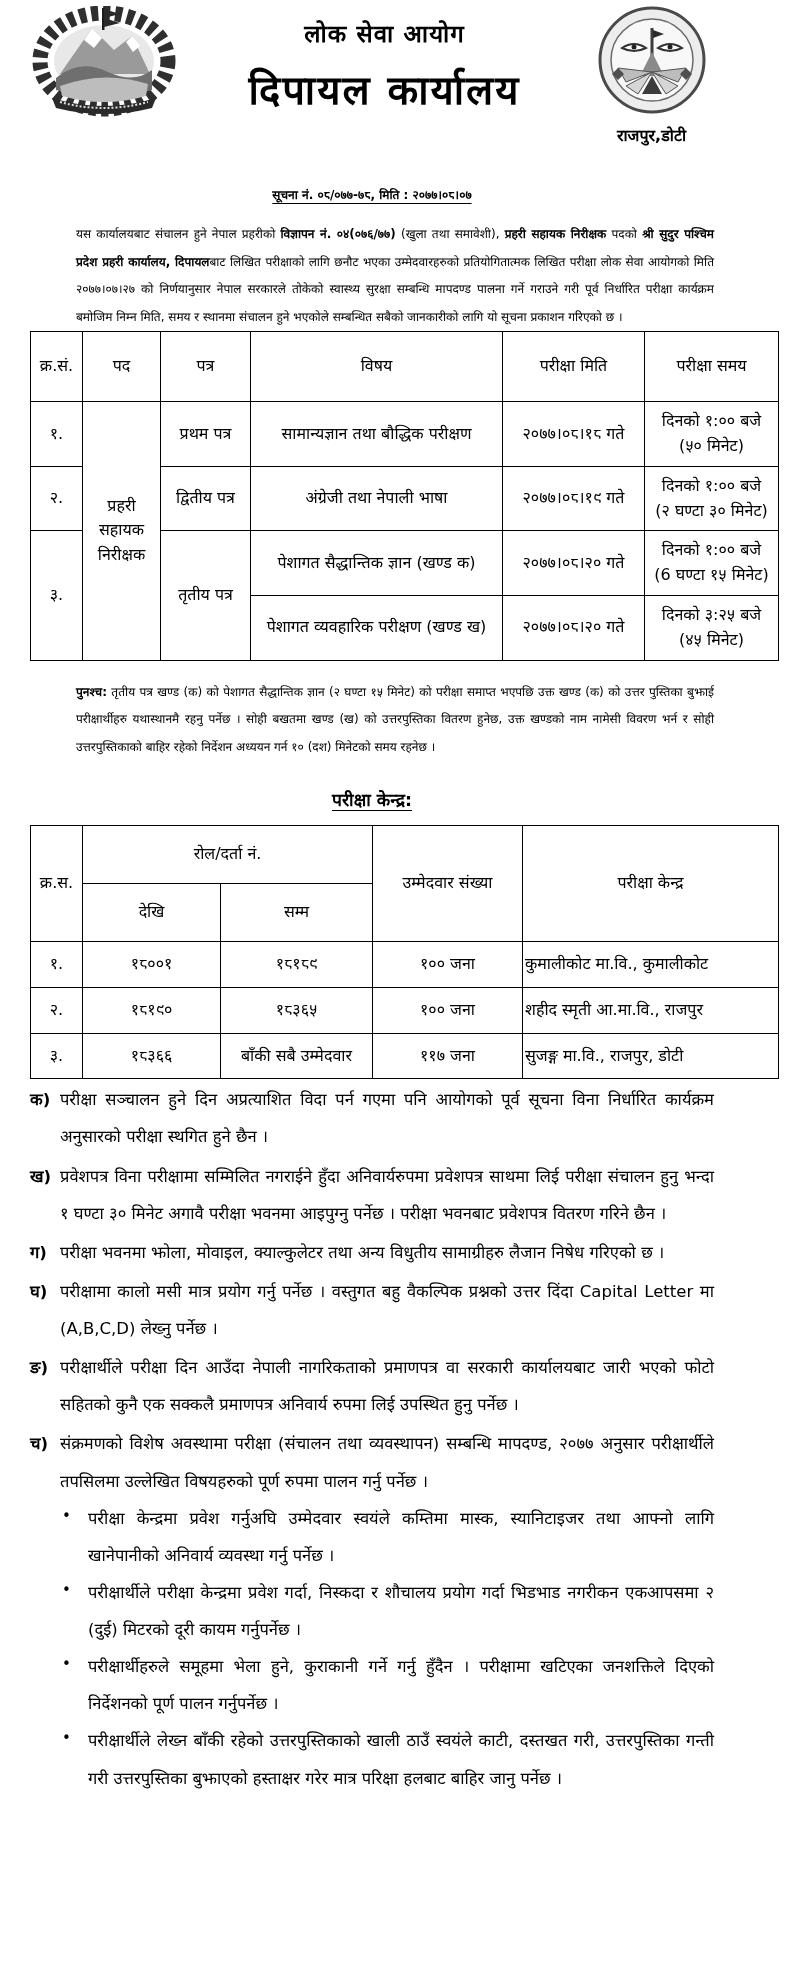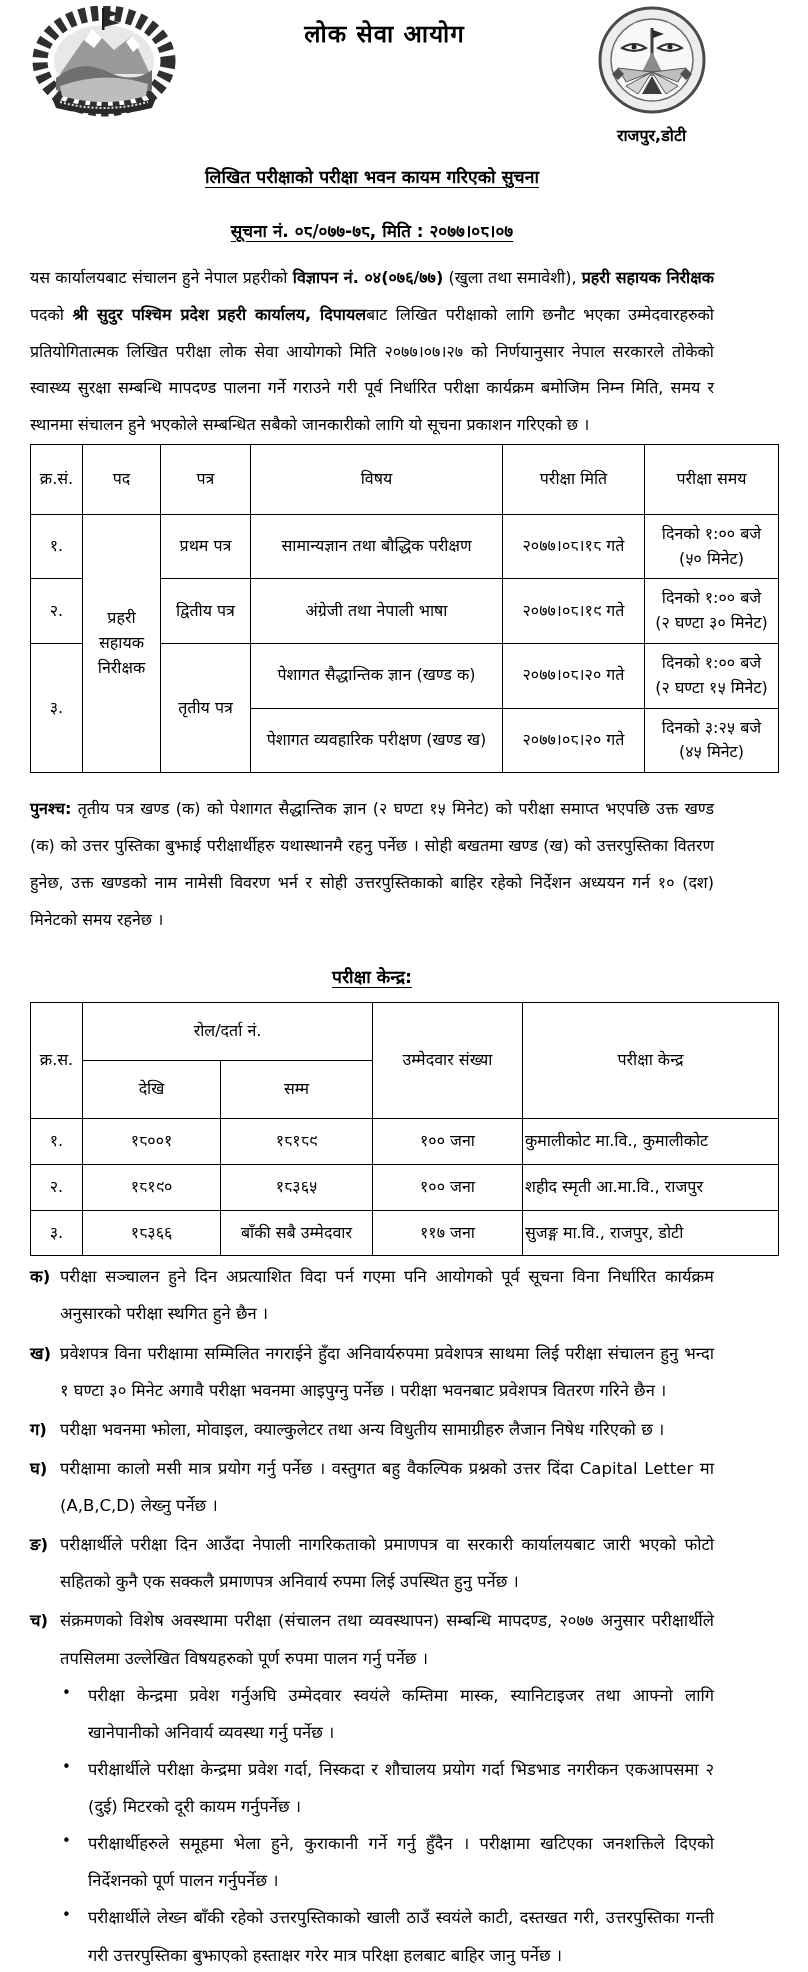--- a/index.html
+++ b/index.html
@@ -18,25 +18,25 @@
   .header-center{flex:1;text-align:center;padding-top:10px;}
   .org-title{font-size:24px;font-weight:bold;letter-spacing:1px;}
   .office-title{font-size:40px;font-weight:bold;margin-top:12px;letter-spacing:2px;}
 
   
   .center-heading{
     text-align:center;font-weight:bold;font-size:17.5px;
     text-decoration:underline;text-underline-offset:4px;
   }
   .notice-title{margin-top:18px;}
-  .notice-number{margin-top:31px;font-size:17px;}
+  .notice-number{margin-top:40px;font-size:12px;}
 
   
   .para{
-    font-size:16px;line-height:2.3;text-align:justify;margin-top:18px;
+    font-size:12px;line-height:2.3;text-align:justify;margin-top:18px;margin-left:46px;
   }
   .b{font-weight:bold;}
 
   
   .tbl-heading{margin-top:26px;margin-bottom:14px;}
   table{width:100%;border-collapse:collapse;table-layout:fixed;}
   th,td{
     border:1.6px solid #000;text-align:center;vertical-align:middle;
     font-size:16px;padding:7px 4px;line-height:1.55;font-weight:normal;
   }
@@ -84,20 +84,21 @@
         <polygon points="74,3 90,8 74,12" fill="#2a2a2a"></polygon>
         <polygon points="74,12 90,17 74,21" fill="#2a2a2a"></polygon>
 
         <path d="M22 92 Q74 108 126 92 L122 102 Q74 114 26 102 Z" fill="#2a2a2a"></path>
         <path d="M30 96 Q74 108 118 96" fill="none" stroke="#dddddd" stroke-width="2" stroke-dasharray="2 2"></path>
       </svg>
     </div>
 
     <div class="header-center">
       <div class="org-title">लोक सेवा आयोग</div>
+      <div class="office-title">दिपायल कार्यालय</div>
     </div>
 
     <div class="logo-right">
       <svg width="112" height="112" viewBox="0 0 112 112" aria-hidden="true">
         <circle cx="56" cy="54" r="52" fill="#ededed" stroke="#4a4a4a" stroke-width="3"></circle>
         <circle cx="56" cy="54" r="41" fill="#f8f8f8" stroke="#6a6a6a" stroke-width="1.5"></circle>
 
         <path d="M26 42 Q38 34 50 42 Q38 48 26 42 Z" fill="#ffffff" stroke="#333" stroke-width="2"></path>
         <path d="M62 42 Q74 34 86 42 Q74 48 62 42 Z" fill="#ffffff" stroke="#333" stroke-width="2"></path>
         <circle cx="38" cy="41" r="2.5" fill="#222"></circle>
@@ -113,21 +114,20 @@
         <path d="M56 66 L82 80 L70 88 Z" fill="#d6d6d6" stroke="#555" stroke-width="1"></path>
         <polygon points="56,70 46,88 66,88" fill="#3c3c3c"></polygon>
 
         <polygon points="22,62 16,68 22,74 28,68" fill="#4f4f4f"></polygon>
         <polygon points="90,62 96,68 90,74 84,68" fill="#4f4f4f"></polygon>
       </svg>
       <div class="logo-caption">राजपुर,डोटी</div>
     </div>
   </div>
 
-  <div class="center-heading notice-title">लिखित परीक्षाको परीक्षा भवन कायम गरिएको सुचना</div>
   <div class="center-heading notice-number">सूचना नं. ०८/०७७-७८, मिति : २०७७।०८।०७</div>
 
   <div class="para"><span>यस कार्यालयबाट संचालन हुने नेपाल प्रहरीको </span><span class="b">विज्ञापन नं. ०४(०७६/७७)</span><span> (खुला तथा समावेशी), </span><span class="b">प्रहरी सहायक निरीक्षक</span><span> पदको </span><span class="b">श्री सुदुर पश्चिम प्रदेश प्रहरी कार्यालय, दिपायल</span><span>बाट लिखित परीक्षाको लागि छनौट भएका उम्मेदवारहरुको प्रतियोगितात्मक लिखित परीक्षा लोक सेवा आयोगको मिति २०७७।०७।२७ को निर्णयानुसार नेपाल सरकारले तोकेको स्वास्थ्य सुरक्षा सम्बन्धि मापदण्ड पालना गर्ने गराउने गरी पूर्व निर्धारित परीक्षा कार्यक्रम बमोजिम निम्न मिति, समय र स्थानमा संचालन हुने भएकोले सम्बन्धित सबैको जानकारीको लागि यो सूचना प्रकाशन गरिएको छ ।</span></div>
 
 
   <table class="schedule">
     <colgroup>
       <col style="width:52px">
         <col style="width:78px">
         <col style="width:90px">
@@ -165,21 +165,21 @@
         <div class="time-line">(२ घण्टा ३० मिनेट)</div>
       </td>
     </tr>
     <tr>
       <td rowspan="2">३.</td>
       <td rowspan="2">तृतीय पत्र</td>
       <td>पेशागत सैद्धान्तिक ज्ञान (खण्ड क)</td>
       <td>२०७७।०८।२० गते</td>
       <td>
         <div class="time-line">दिनको १:०० बजे</div>
-        <div class="time-line">(२ घण्टा १५ मिनेट)</div>
+        <div class="time-line">(6 घण्टा १५ मिनेट)</div>
       </td>
     </tr>
     <tr>
       <td>पेशागत व्यवहारिक परीक्षण (खण्ड ख)</td>
       <td>२०७७।०८।२० गते</td>
       <td>
         <div class="time-line">दिनको ३:२५ बजे</div>
         <div class="time-line">(४५ मिनेट)</div>
       </td>
     </tr>

